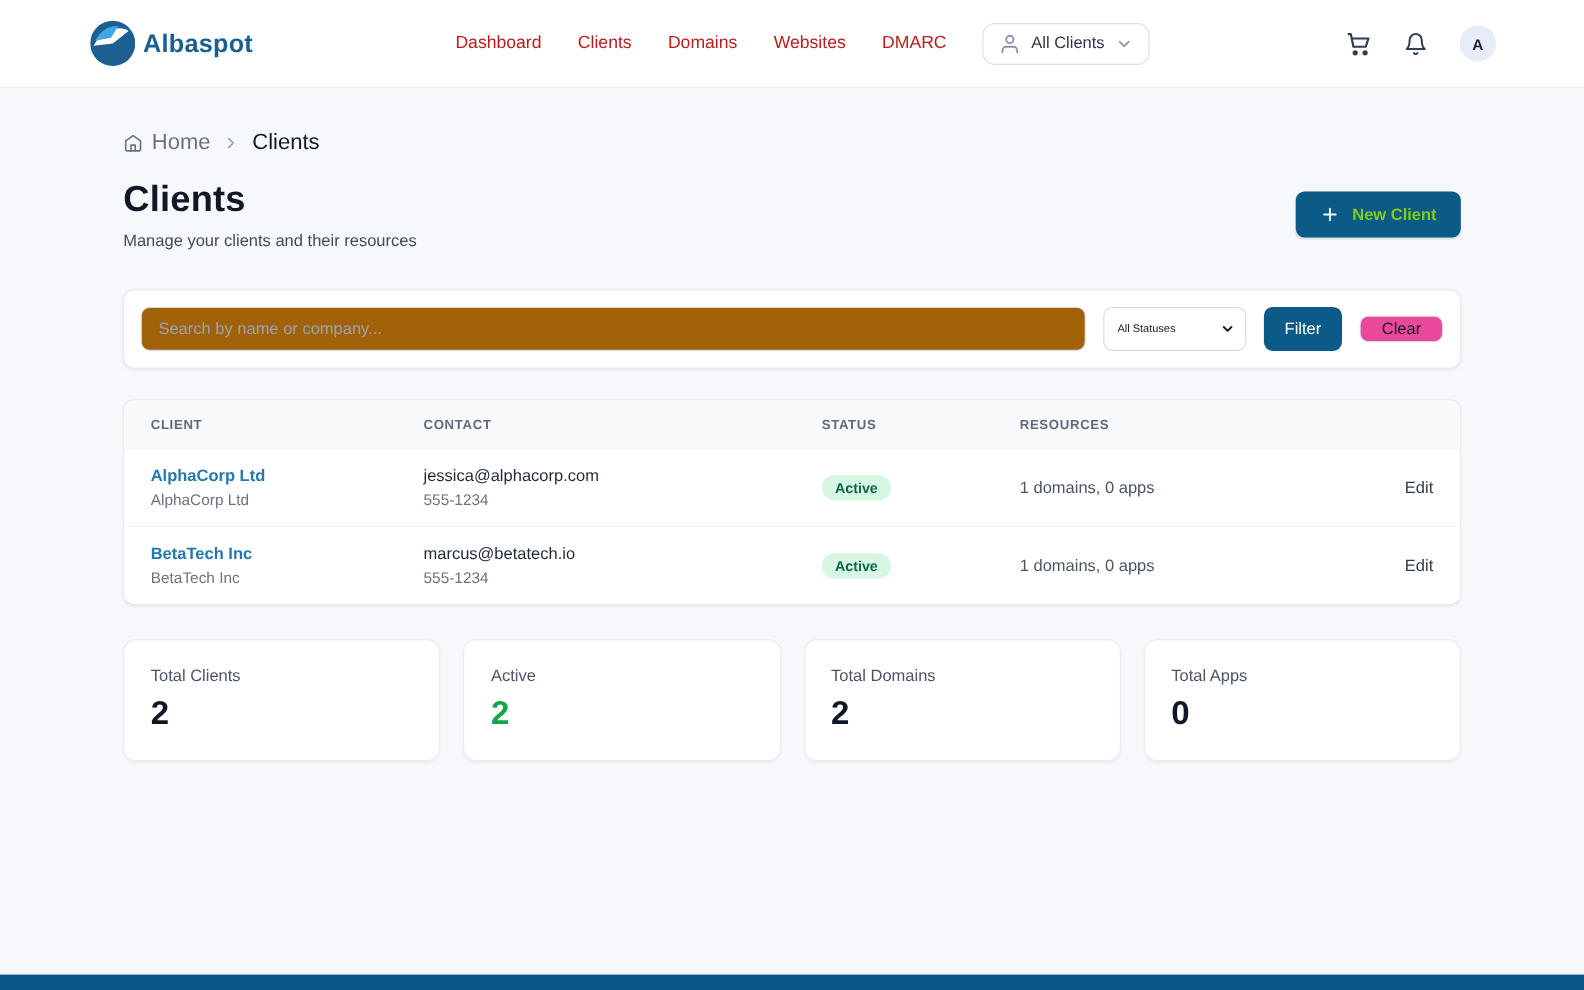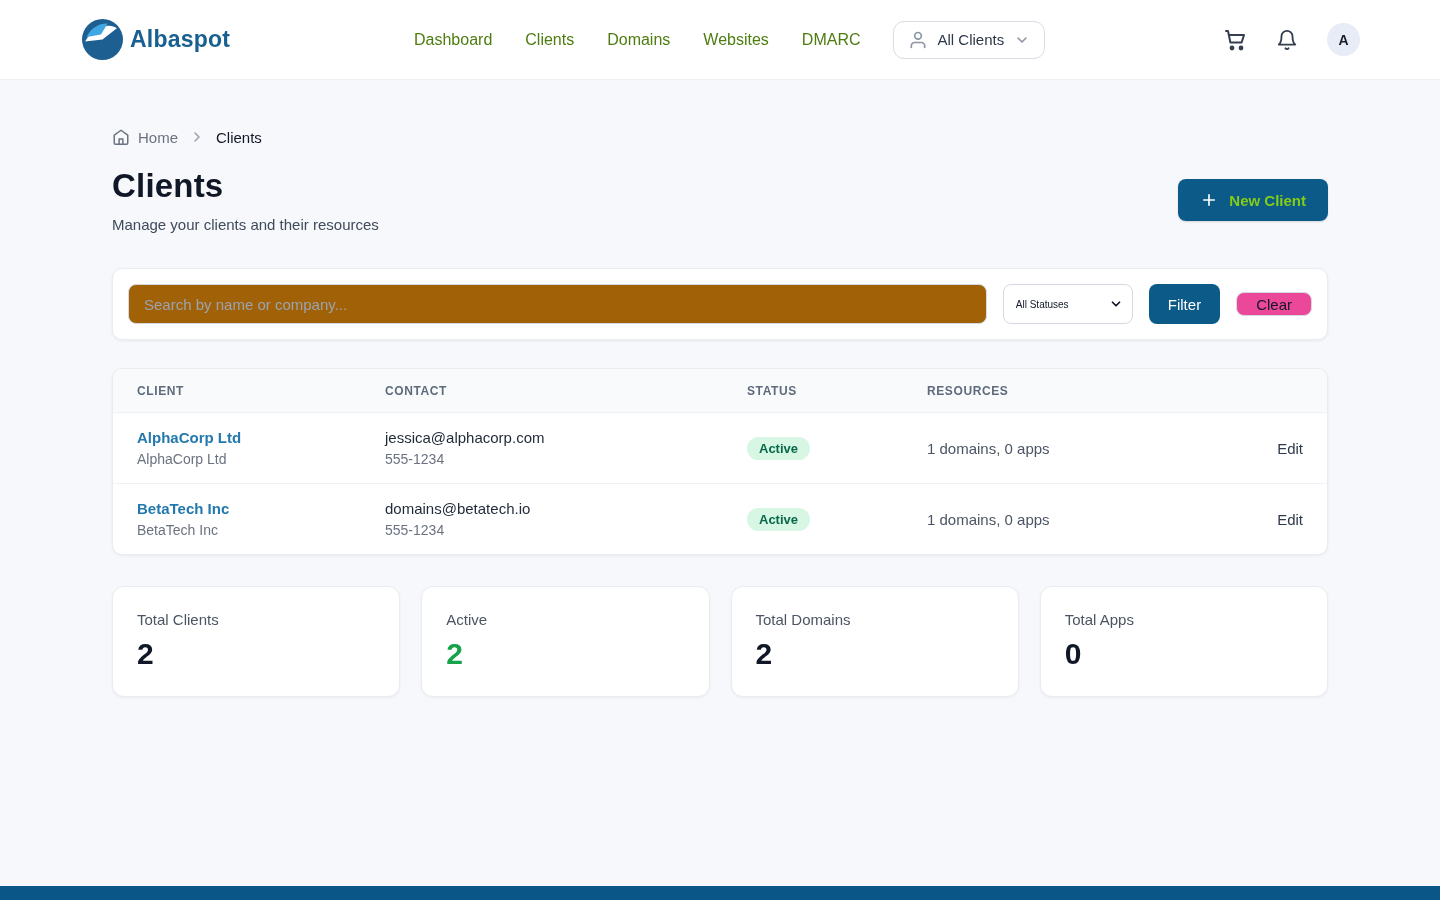--- a/index.html
+++ b/index.html
@@ -12,38 +12,38 @@
     position: relative;
   }
 
   
   .topbar {
     height: 80px; background: #ffffff; border-bottom: 1px solid #edf0f4;
     display: flex; align-items: center; padding: 0 80px 0 82px;
   }
   .brand { display: flex; align-items: center; gap: 7px; }
   .brand-name { font-size: 23px; font-weight: bold; color: #17608f; letter-spacing: .2px; }
-  .nav { display: flex; gap: 33px; margin-left: 184px; font-size: 16px; color: #4d7c0f; }
+  .nav { display: flex; gap: 33px; margin-left: 184px; font-size: 16px; color: #b91c1c; }
   .nav-item { cursor: pointer; white-space: nowrap; }
   .client-selector {
     margin-left: 32px; display: flex; align-items: center; gap: 10px;
     border: 1px solid #d9dee5; border-radius: 11px; padding: 8px 14px;
     font-size: 15px; color: #2d3748; background: #fff; cursor: pointer;
   }
   .topbar-right { margin-left: auto; display: flex; align-items: center; gap: 29px; }
   .icon-btn { background: none; border: none; cursor: pointer; display: flex; align-items: center; }
   .avatar {
     width: 33px; height: 33px; border-radius: 50%; background: #e7ecf6;
     display: flex; align-items: center; justify-content: center;
     font-weight: bold; font-size: 14px; color: #15202f; cursor: pointer;
   }
 
   
   .main { padding: 0 112px; }
-  .breadcrumb { margin-top: 48px; display: flex; align-items: center; gap: 11px; font-size: 15px; color: #6b7280; }
+  .breadcrumb { margin-top: 38px; display: flex; align-items: center; gap: 11px; font-size: 20px; color: #6b7280; }
   .breadcrumb .crumb-home { display: flex; align-items: center; gap: 8px; cursor: pointer; }
   .breadcrumb .current { color: #111827; }
 
   .page-head { display: flex; justify-content: space-between; align-items: flex-start; margin-top: 21px; }
   .page-title { font-size: 33px; font-weight: 800; color: #101828; letter-spacing: .2px; }
   .page-subtitle { margin-top: 11px; font-size: 15px; color: #3f4a5a; }
   .btn-primary {
     background: #0b5a88; color: #84cc16; border: none; border-radius: 8px;
     height: 42px; padding: 0 22px; font-size: 15px; font-weight: 600;
     display: flex; align-items: center; gap: 11px; cursor: pointer; margin-top: 12px;
@@ -239,21 +239,21 @@
       <div class="resources">1 domains, 0 apps</div>
       <div class="edit-link">Edit</div>
     </div>
 
     <div class="trow">
       <div>
         <div class="client-name">BetaTech Inc</div>
         <div class="client-company">BetaTech Inc</div>
       </div>
       <div>
-        <div class="contact-email">domains@betatech.io</div>
+        <div class="contact-email">marcus@betatech.io</div>
         <div class="contact-phone">555-1234</div>
       </div>
       <div><span class="badge">Active</span></div>
       <div class="resources">1 domains, 0 apps</div>
       <div class="edit-link">Edit</div>
     </div>
   </div>
 
   <div class="stats">
     <div class="stat-card">

